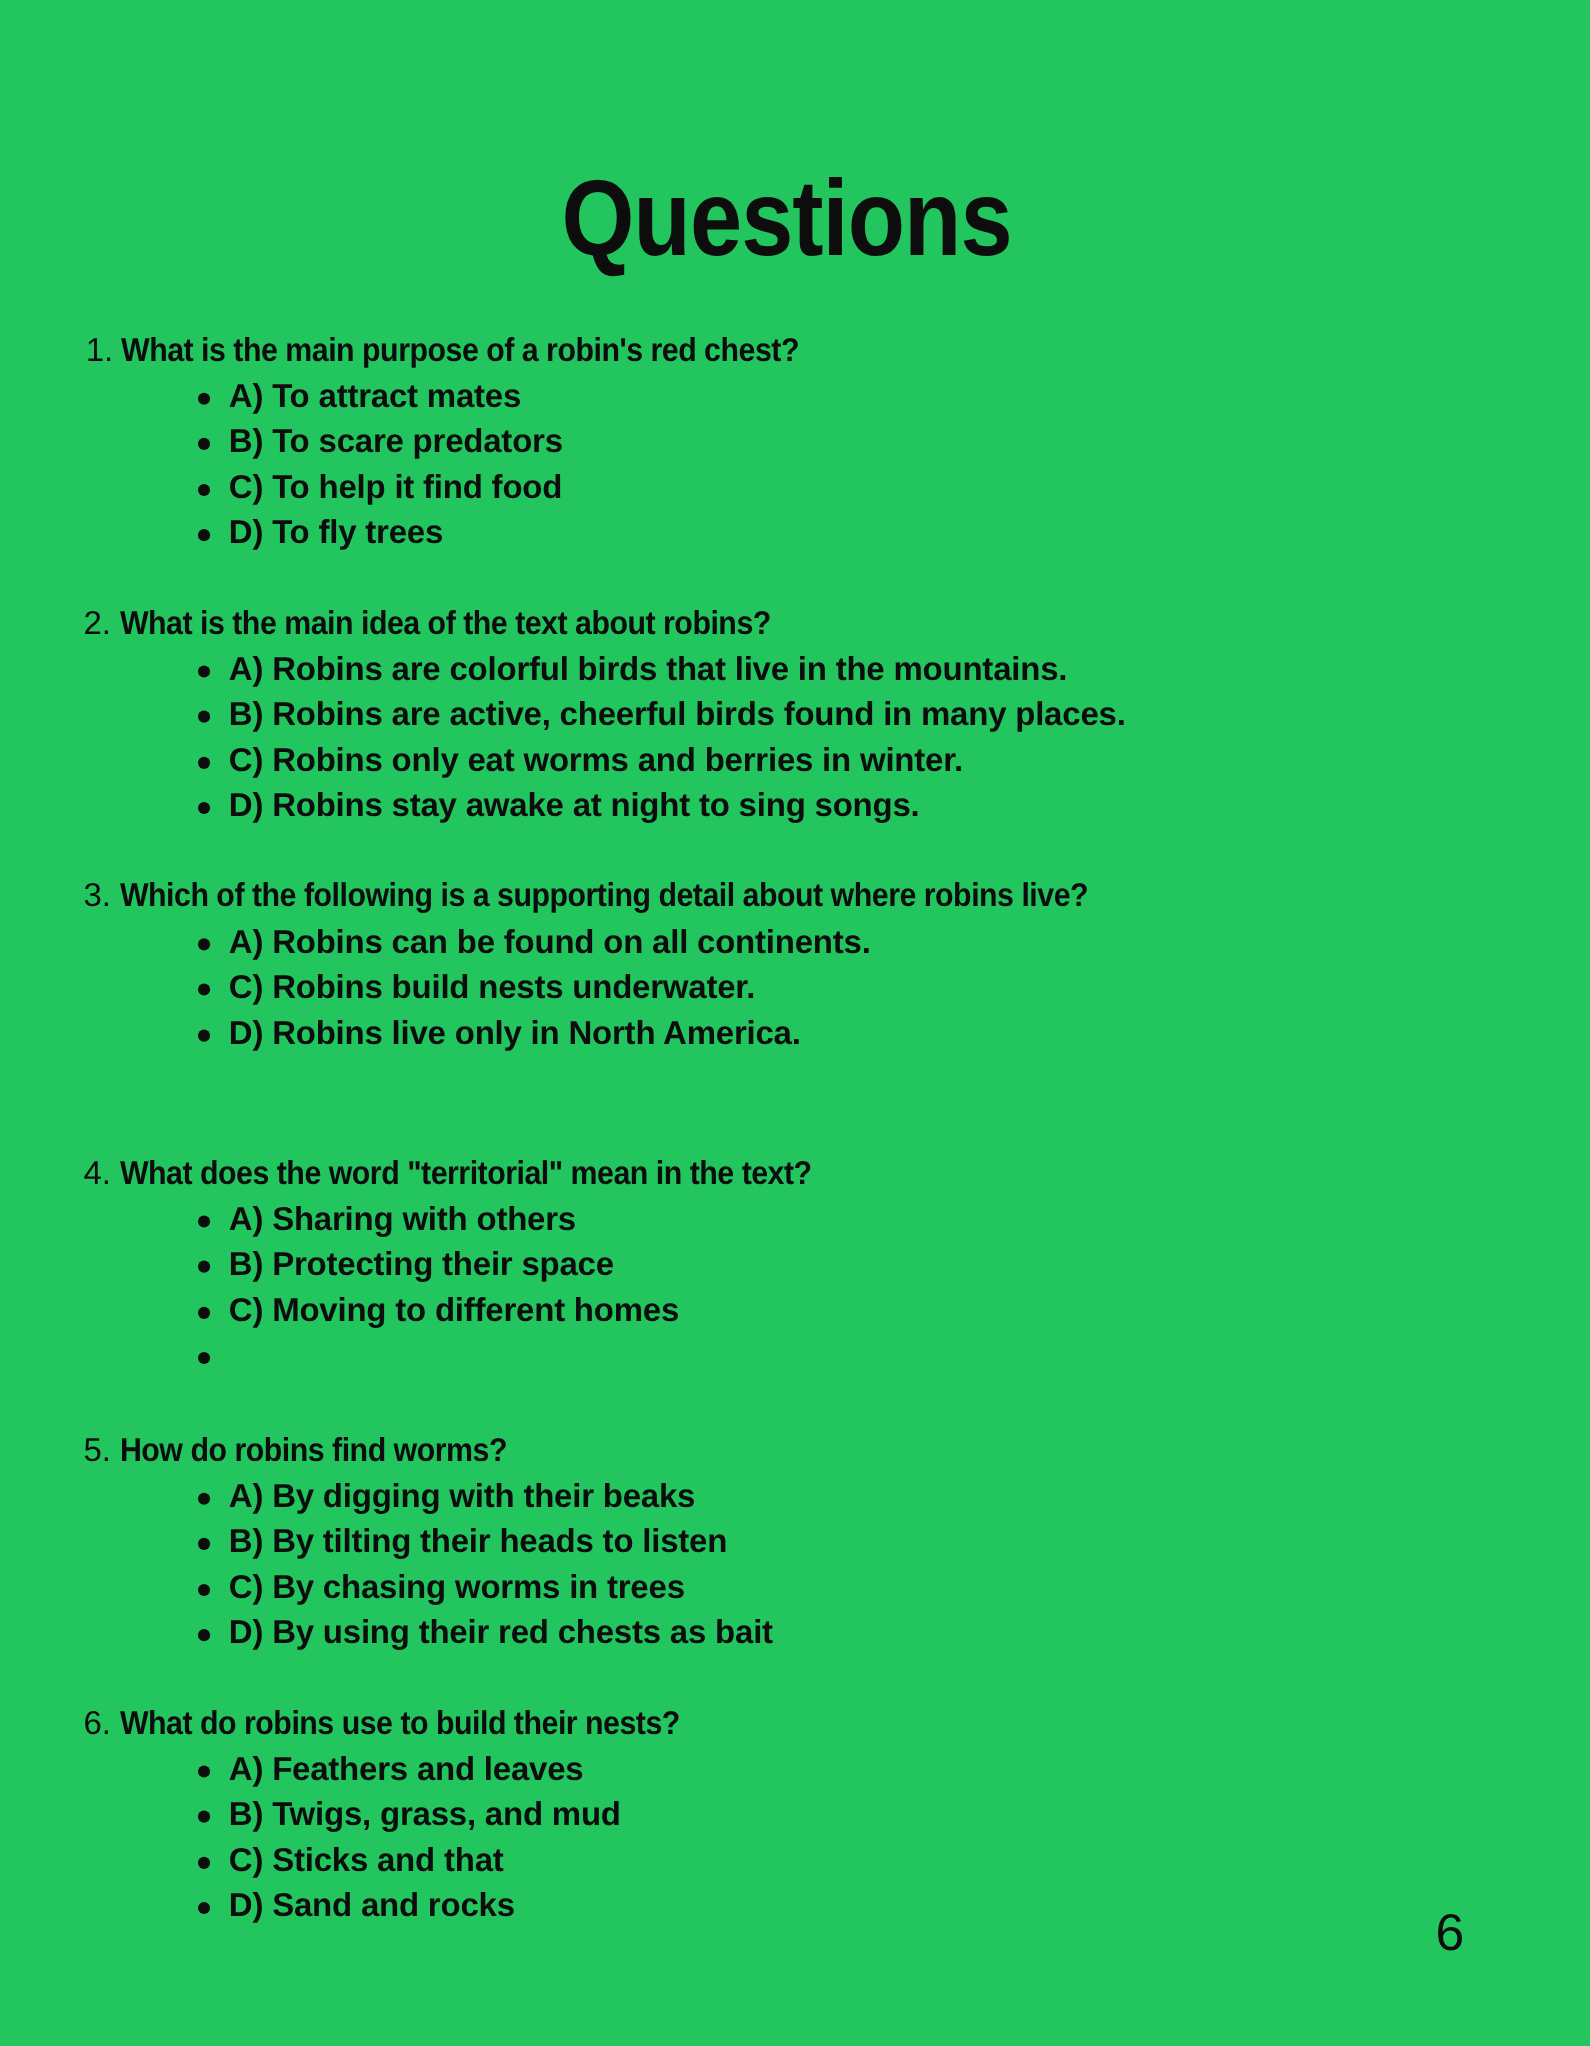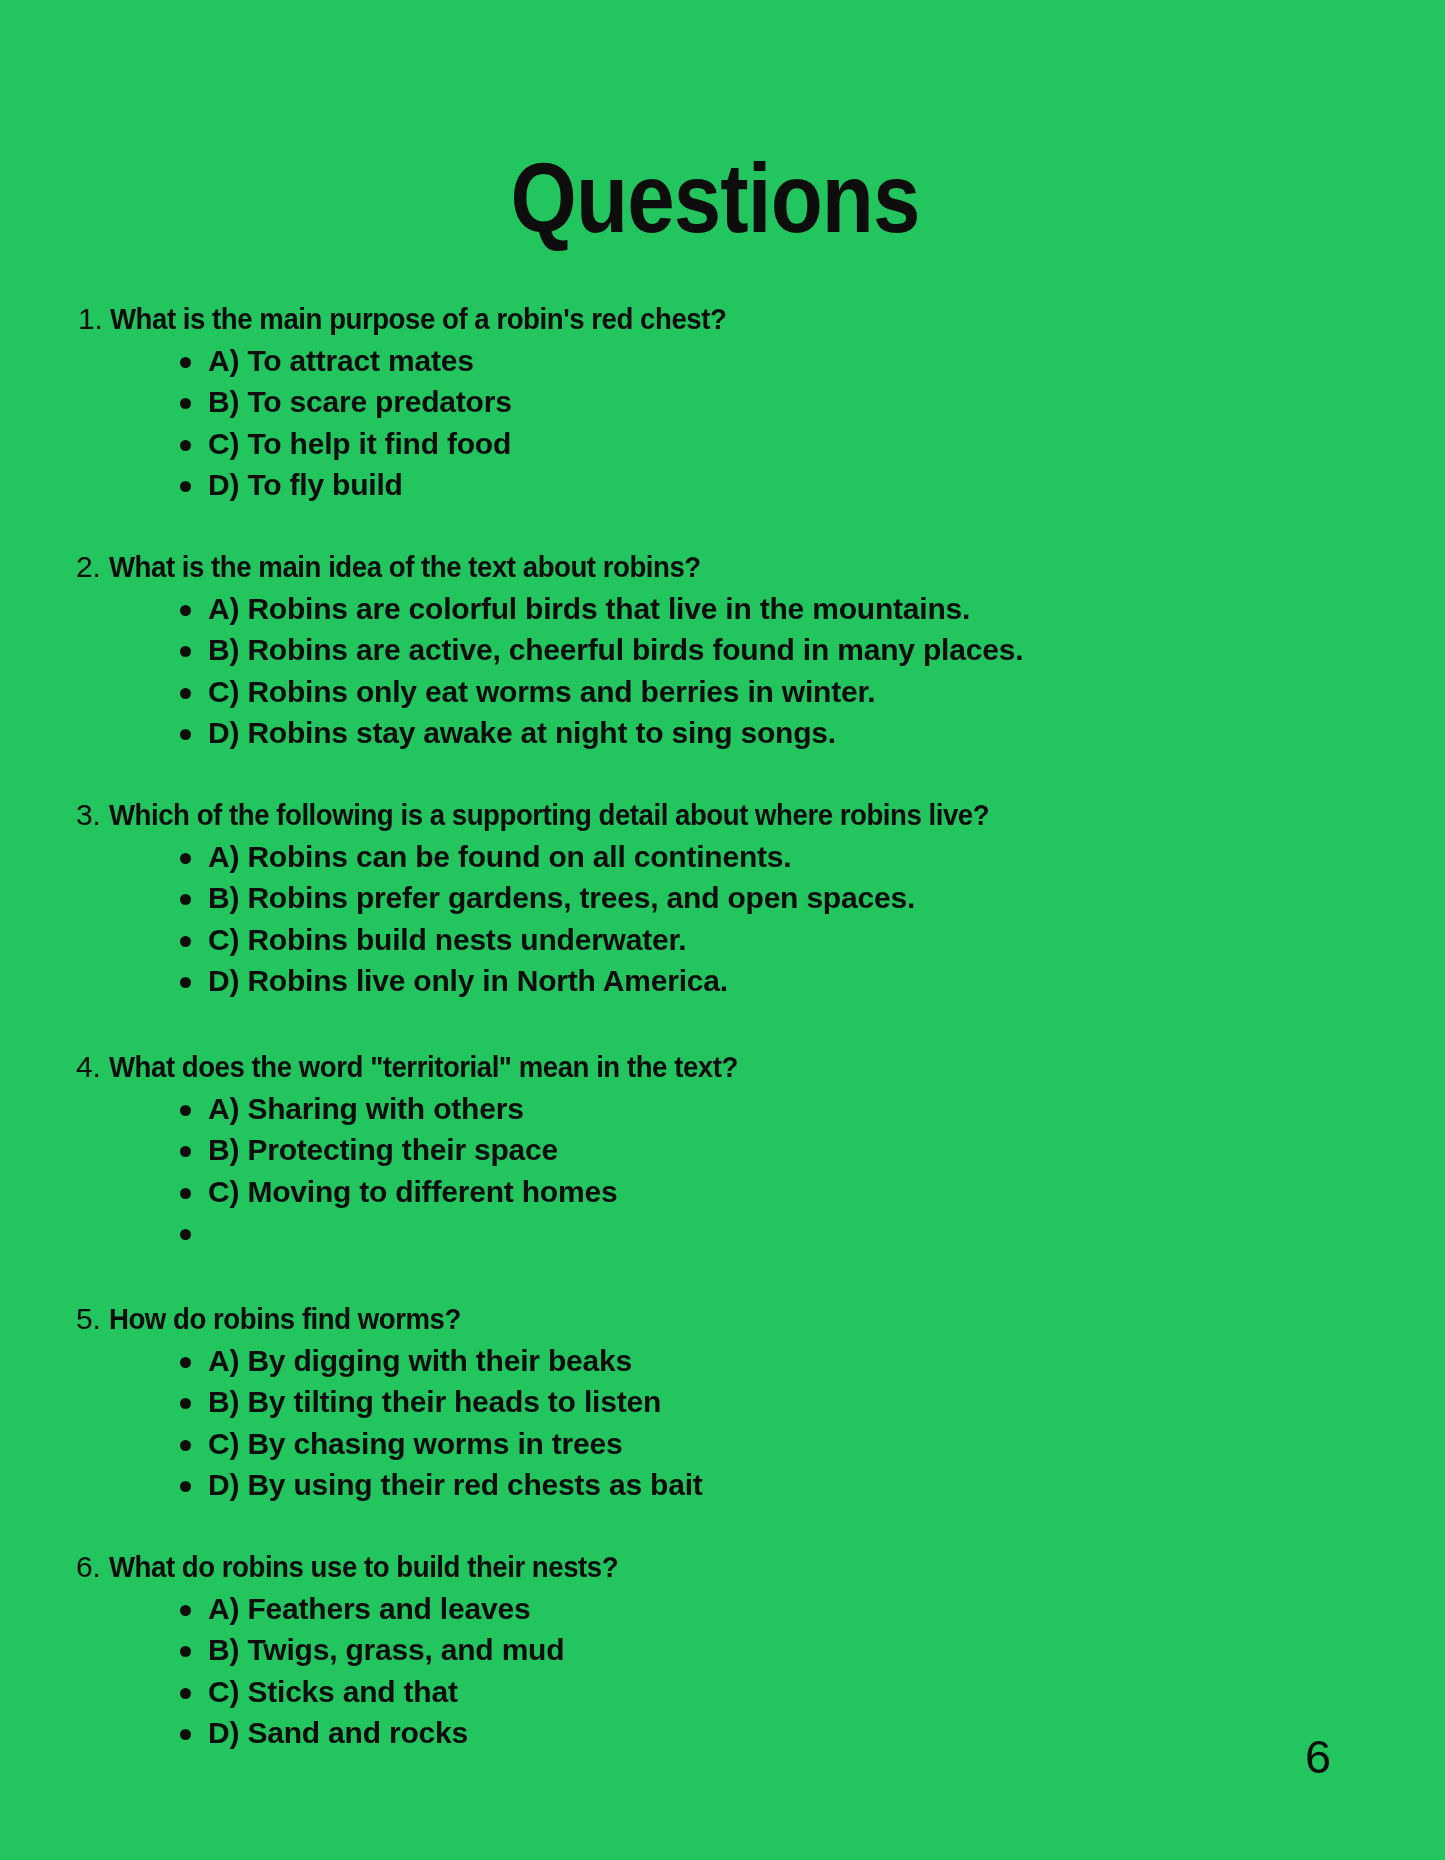--- a/index.html
+++ b/index.html
@@ -87,35 +87,34 @@
 
   <div class="title-wrap">
     <h1>Questions</h1>
   </div>
 
   <section class="qblock q1" style="top:298px">
     <div class="qline"><span class="qnum">1.</span><span class="qtext">What is the main purpose of a robin's red chest?</span></div>
     <div class="opt"><span class="bullet"></span><span>A) To attract mates</span></div>
     <div class="opt"><span class="bullet"></span><span>B) To scare predators</span></div>
     <div class="opt"><span class="bullet"></span><span>C) To help it find food</span></div>
-    <div class="opt"><span class="bullet"></span><span>D) To fly build</span></div>
+    <div class="opt"><span class="bullet"></span><span>D) To fly trees</span></div>
   </section>
 
   <section class="qblock" style="top:546px">
     <div class="qline"><span class="qnum">2.</span><span class="qtext">What is the main idea of the text about robins?</span></div>
     <div class="opt"><span class="bullet"></span><span>A) Robins are colorful birds that live in the mountains.</span></div>
     <div class="opt"><span class="bullet"></span><span>B) Robins are active, cheerful birds found in many places.</span></div>
     <div class="opt"><span class="bullet"></span><span>C) Robins only eat worms and berries in winter.</span></div>
     <div class="opt"><span class="bullet"></span><span>D) Robins stay awake at night to sing songs.</span></div>
   </section>
 
   <section class="qblock" style="top:794px">
     <div class="qline"><span class="qnum">3.</span><span class="qtext">Which of the following is a supporting detail about where robins live?</span></div>
     <div class="opt"><span class="bullet"></span><span>A) Robins can be found on all continents.</span></div>
-    <div class="opt"><span class="bullet"></span><span>B) Robins prefer gardens, trees, and open spaces.</span></div>
     <div class="opt"><span class="bullet"></span><span>C) Robins build nests underwater.</span></div>
     <div class="opt"><span class="bullet"></span><span>D) Robins live only in North America.</span></div>
   </section>
 
   <section class="qblock" style="top:1046px">
     <div class="qline"><span class="qnum">4.</span><span class="qtext">What does the word "territorial" mean in the text?</span></div>
     <div class="opt"><span class="bullet"></span><span>A) Sharing with others</span></div>
     <div class="opt"><span class="bullet"></span><span>B) Protecting their space</span></div>
     <div class="opt"><span class="bullet"></span><span>C) Moving to different homes</span></div>
     <div class="opt"><span class="bullet"></span></div>

